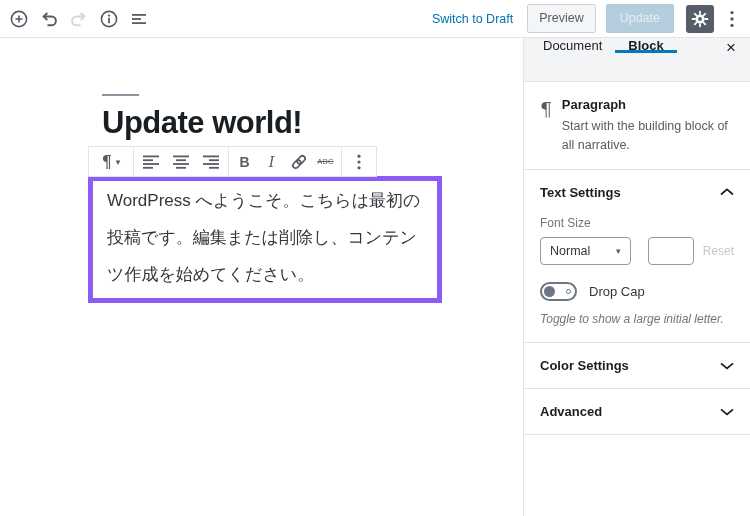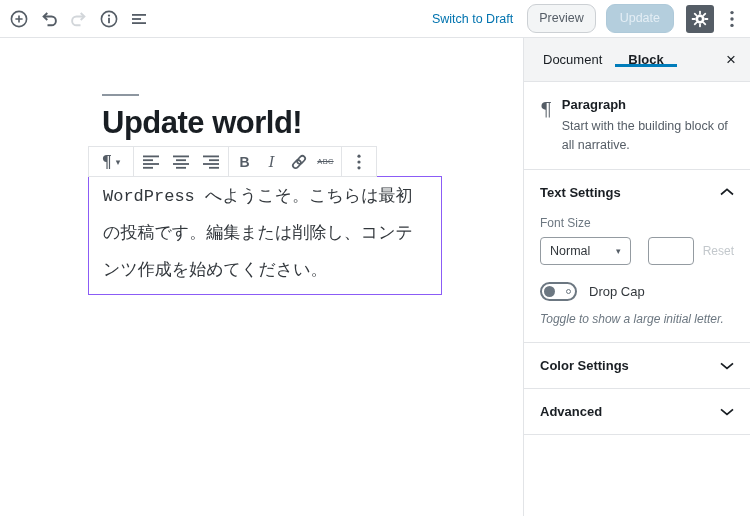--- a/index.html
+++ b/index.html
@@ -19,21 +19,21 @@
     padding:0 8px 0 4px; z-index:20;gap:20px;
   }
   .header-left { display:flex; align-items:center; }
   .tool-btn {
     width:28px; height:28px; border:none; background:none; cursor:pointer;
     display:flex; align-items:center; justify-content:center; margin:0 1px;
   }
   .header-right { display:flex; align-items:center; }
   .link-switch { color:#0073af; font-size:12.5px; text-decoration:none; margin-right:14px; cursor:pointer; }
   .btn {
-    font-family:inherit; font-size:12.5px; cursor:pointer; border-radius:9px;
+    font-family:inherit; font-size:12.5px; cursor:pointer; border-radius:2px;
     padding:5px 11px; line-height:1.3;
   }
   .btn-preview { background:#f3f5f6; border:1px solid #ccd0d4; color:#555d66; margin-right:10px; }
   .btn-update { background:#b4cedd; border:1px solid #aec9d9; color:#e4eef5; margin-right:12px; padding:5px 13px; }
   .btn-gear {
     width:28px; height:28px; background:#555d66; border:none; border-radius:3px;
     display:flex; align-items:center; justify-content:center; cursor:pointer; margin-right:8px;
   }
   .btn-kebab { width:20px; height:28px; border:none; background:none; display:flex; align-items:center; justify-content:center; cursor:pointer; }
 
@@ -56,32 +56,32 @@
     min-width:30px; height:29px; border:none; background:none; cursor:pointer;
     display:flex; align-items:center; justify-content:center; color:#555d66; padding:0 3px;
   }
   .tb-pilcrow { font-size:16px; font-weight:600; color:#555d66; font-family:"DejaVu Serif","Liberation Serif",serif; }
   .tb-caret { font-size:9px; color:#555d66; margin-left:4px; }
   .tb-bold { font-weight:700; font-size:14px; color:#555d66; }
   .tb-italic { font-style:italic; font-family:"DejaVu Serif","Liberation Serif",serif; font-size:14.5px; color:#555d66; }
   .tb-abc { font-size:7.5px; font-weight:400; color:#555d66; text-decoration:line-through; letter-spacing:0.3px; }
 
   .paragraph-block {
-    border:1px solid #8b5cf6; margin-top:-1px; padding:1px 14px 5px;
-    font-size:17px; line-height:37px; color:#32373c; cursor:text; background:#fff;font-family:Liberation Mono, monospace;
+    border:5px solid #8b5cf6; margin-top:-1px; padding:1px 14px 5px;
+    font-size:17px; line-height:37px; color:#32373c; cursor:text; background:#fff;
   }
 
   
   .sidebar {
     position:absolute; top:38px; right:0; bottom:0; width:227px;
     background:#fff; border-left:1px solid #e2e4e7;
   }
   .tabs {
     height:44px; background:#f3f4f5; border-bottom:1px solid #e2e4e7;
-    display:flex; align-items:center; padding-left:6px;
+    display:flex; align-items:flex-start; padding-left:6px;
   }
   .tab {
     padding:0 13px; display:flex; align-items:center; font-size:13px;
     color:#191e23; cursor:pointer; background:none; border:none; font-family:inherit;
   }
   .tab.active { font-weight:700; box-shadow:inset 0 -3px 0 0 #007cba; }
   .tab-close {
     margin-left:auto; width:38px; background:none; border:none; cursor:pointer;
     display:flex; align-items:center; justify-content:center;
     font-size:17px; color:#191e23; font-weight:400;

